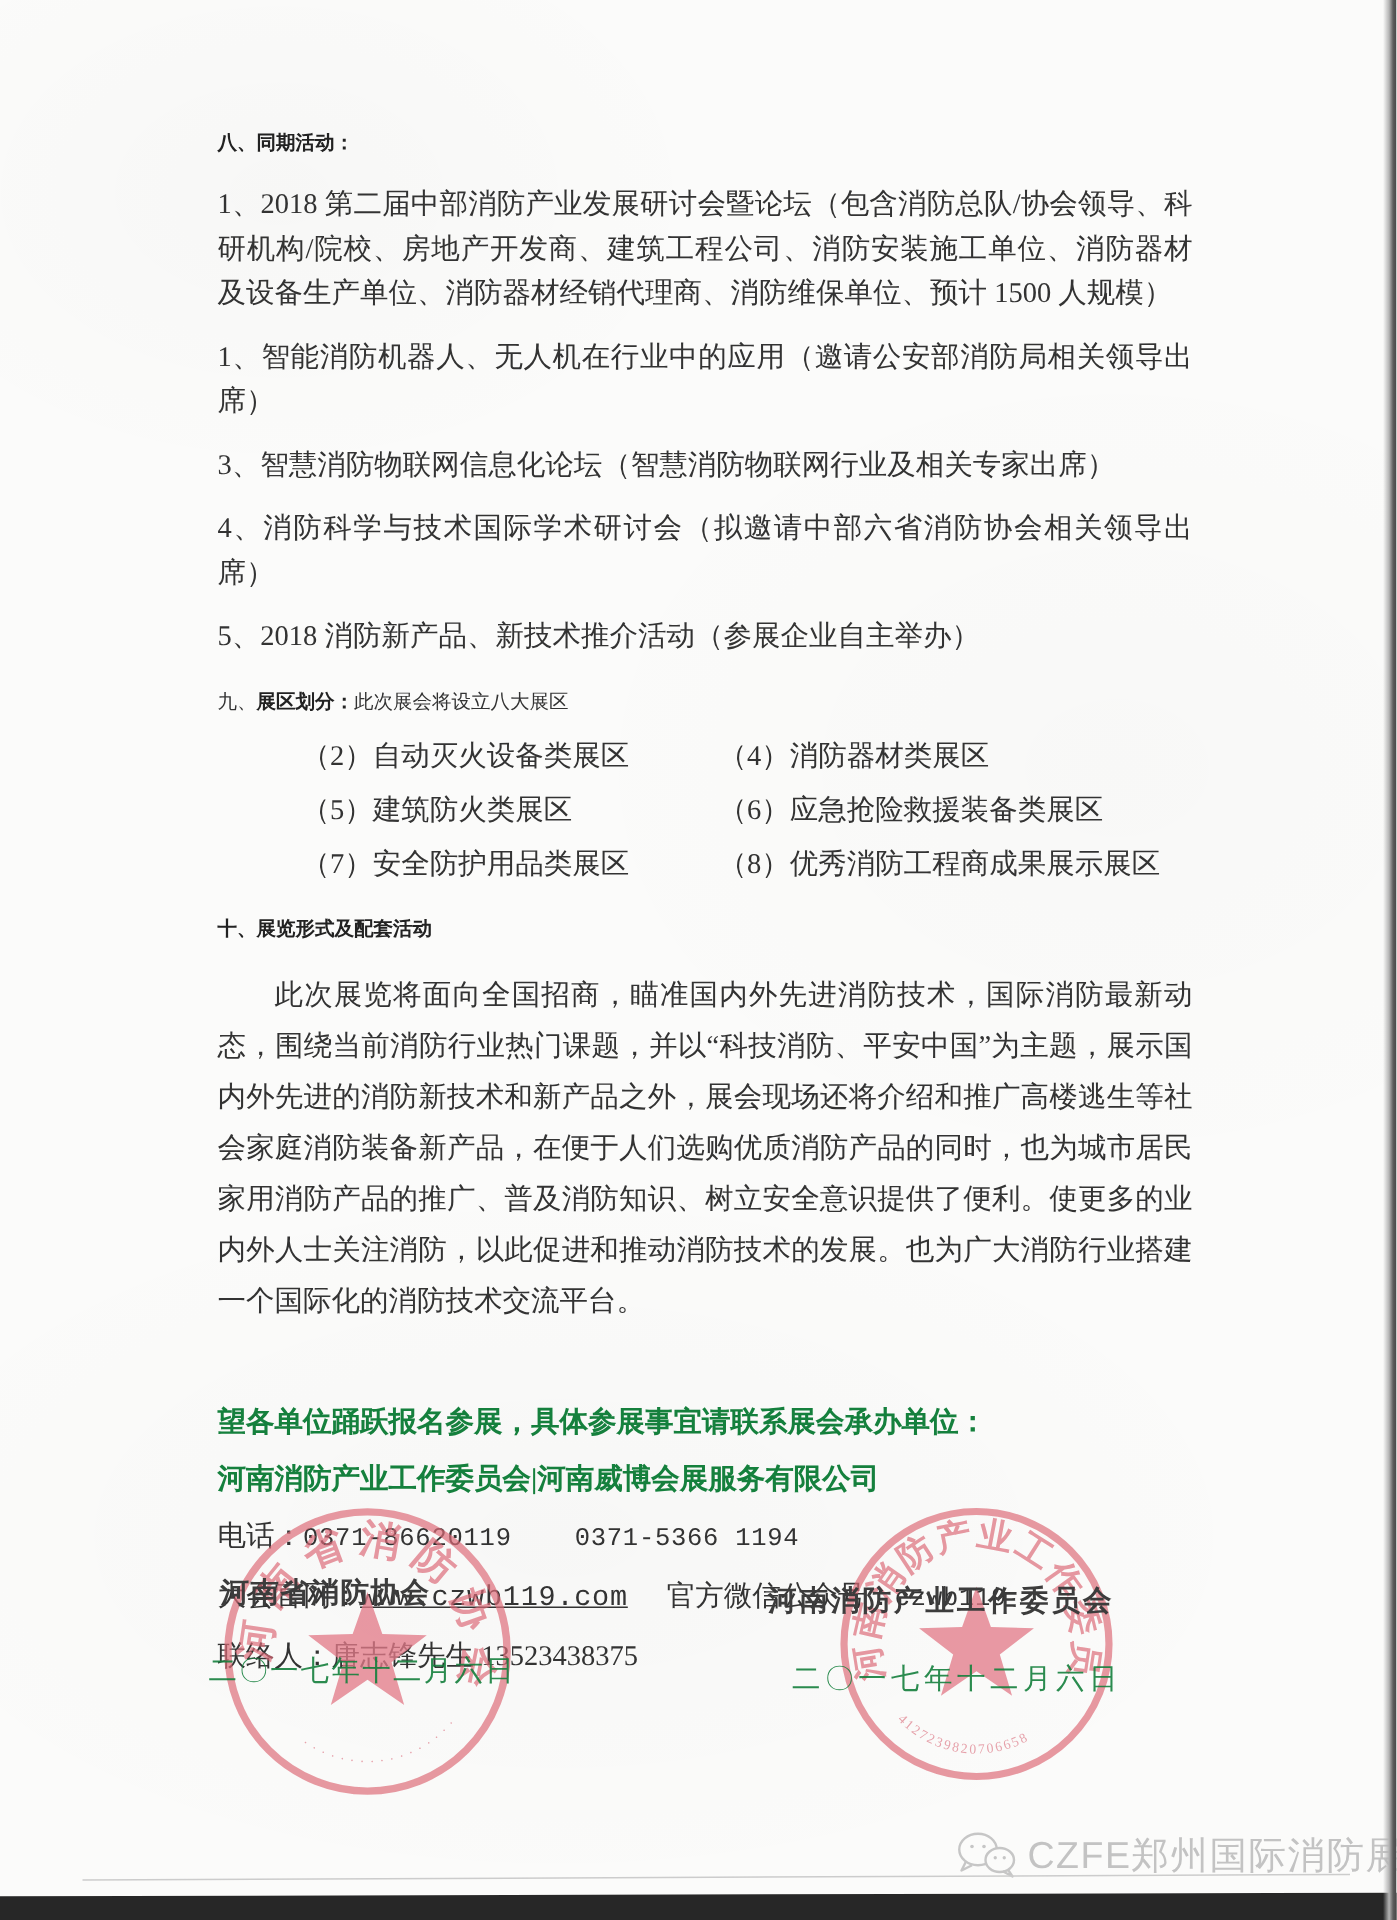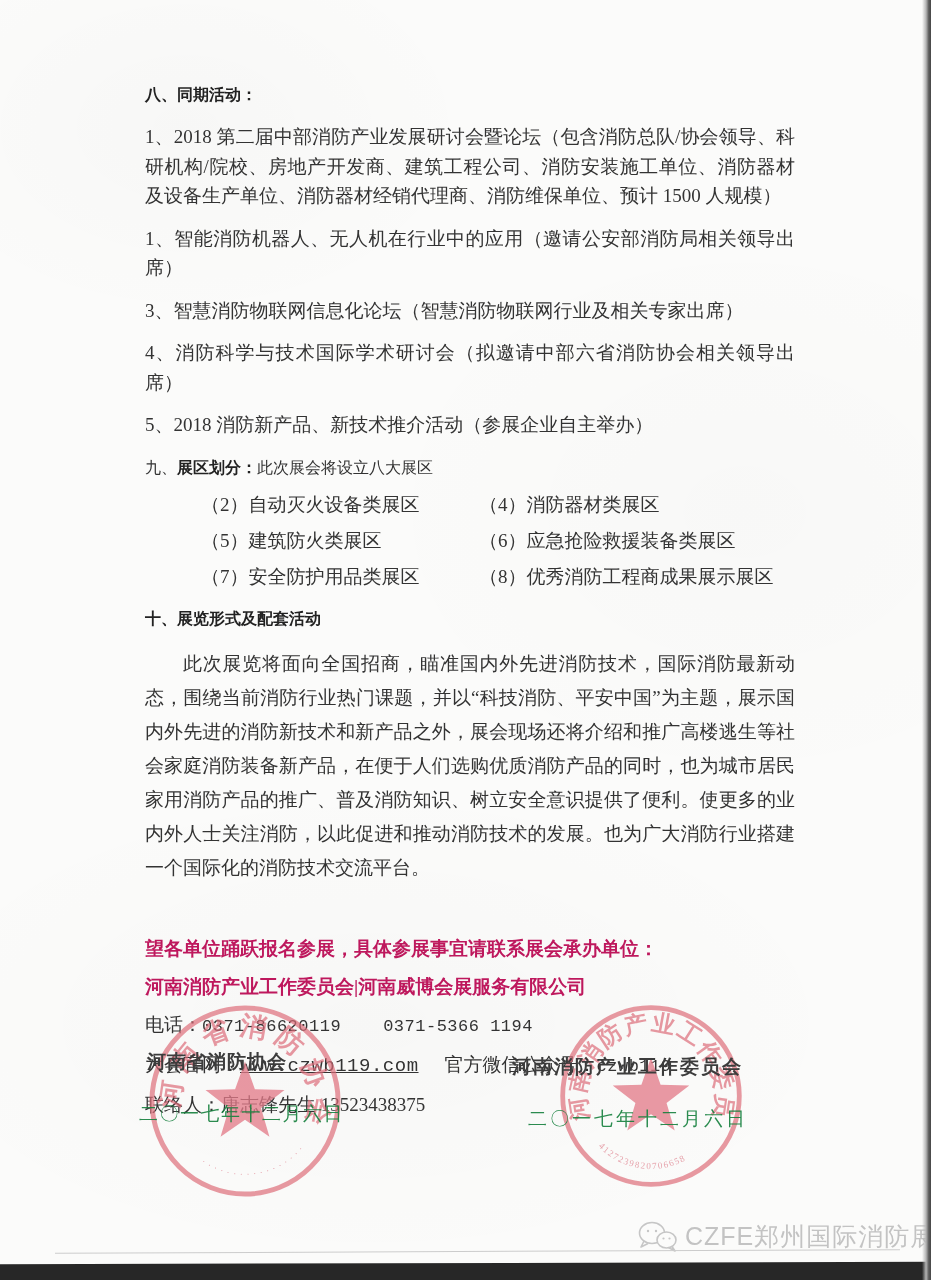--- a/index.html
+++ b/index.html
@@ -19,35 +19,35 @@
   
   .edge-right{position:absolute;top:0;right:0;width:9px;height:100%;
     background:linear-gradient(to right,rgba(0,0,0,0) 0%, #b5b5b5 45%, #5d5d5d 75%, #474747 100%);}
   .edge-bottom-line{position:absolute;left:55px;top:1251px;width:845px;height:1px;background:#cccccc;transform:rotate(-0.25deg);}
   .edge-bottom-band{position:absolute;left:-5px;top:1263px;width:941px;height:22px;background:#272727;transform:rotate(-0.15deg);}
 
   .content{
     position:absolute;left:145px;top:82px;width:650px;color:#333333;
     font-size:19px;
   }
-  .sec-heading{font-weight:bold;color:#222;font-size:16px;line-height:26px;margin:0;}
+  .sec-heading{font-weight:bold;color:#222;font-size:13px;line-height:26px;margin:0;}
   .sec-heading .reg{font-weight:normal;color:#333;}
   .item{margin:14px 0 8px 0;line-height:29.5px;text-align:justify;}
   .item + .item{margin-top:13px;}
   .h-nine{margin-top:15px;}
   .zones{
     display:grid;grid-template-columns:278px auto;
     padding-left:56px;margin-top:13px;row-gap:14px;line-height:22px;
   }
   .h-ten{margin-top:18px;}
   .para{margin:15px 0 0 0;line-height:34px;text-indent:2em;text-align:justify;}
 
   .contact{margin-top:52px;}
   .c-line{margin:0 0 15px 0;line-height:23px;}
-  .c-bold{font-weight:bold;color:#be185d;}
+  .c-bold{font-weight:bold;color:#15803d;}
   .gap-w{display:inline-block;width:42px;}
   .gap-m{display:inline-block;width:26px;}
   .url{text-decoration:underline;font-family:"Liberation Mono","DejaVu Sans Mono",monospace;font-size:19px;letter-spacing:.5px;}
   .mono{font-family:"Liberation Mono","DejaVu Sans Mono",monospace;font-size:17px;letter-spacing:.5px;text-align:right;}
 
   
   .stamp{position:absolute;opacity:.85;}
   .stamp-left{left:146px;top:1002px;width:198px;height:198px;}
   .stamp-right{left:552px;top:1000px;width:198px;height:192px;}
   .stamp-org{

